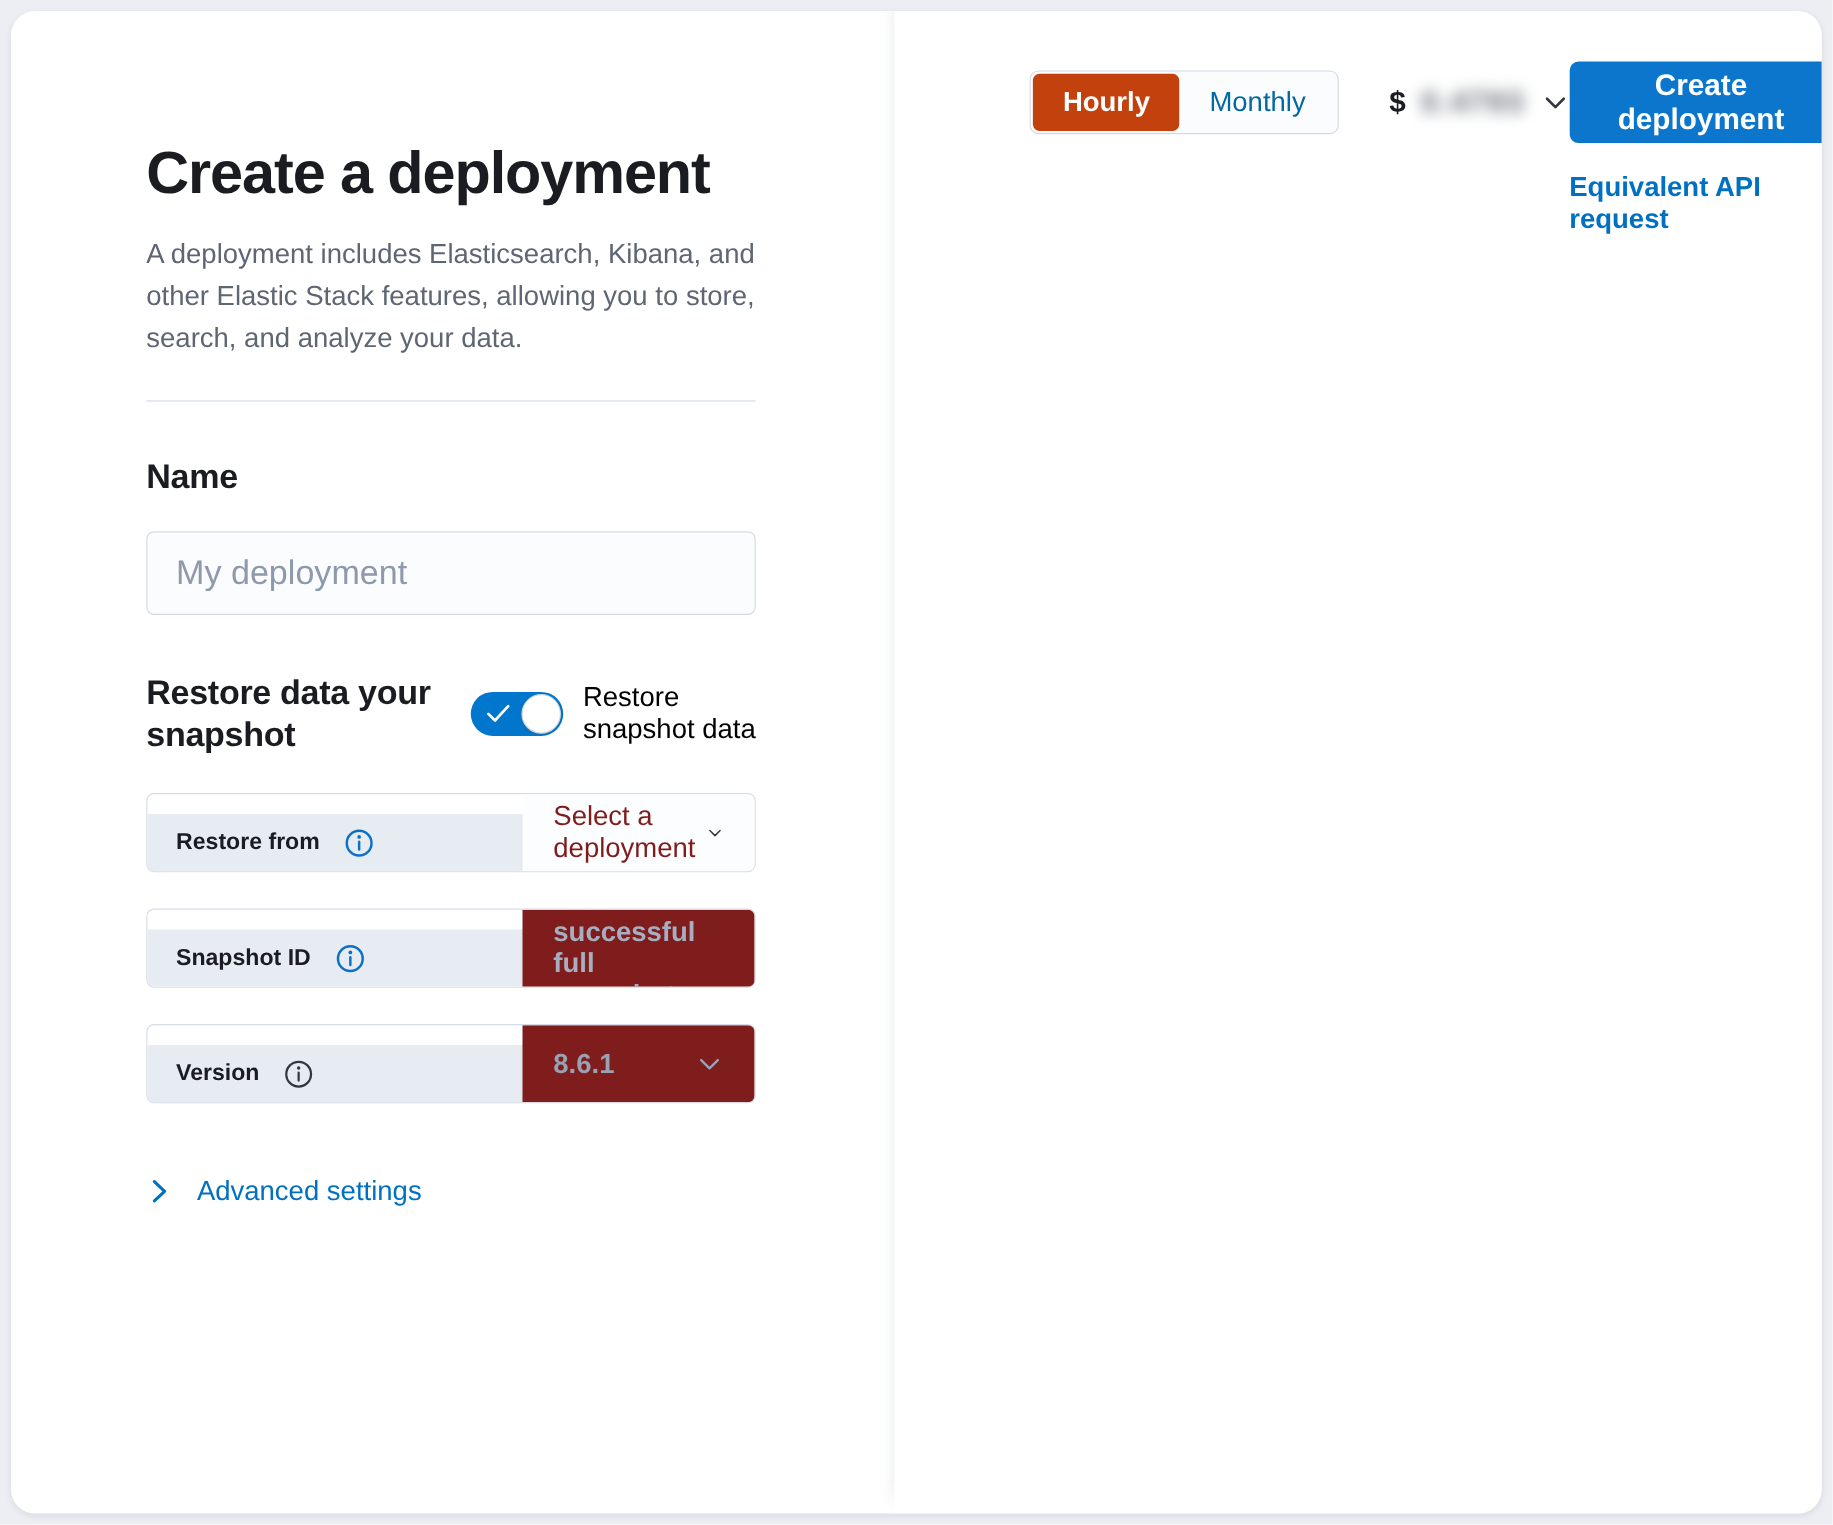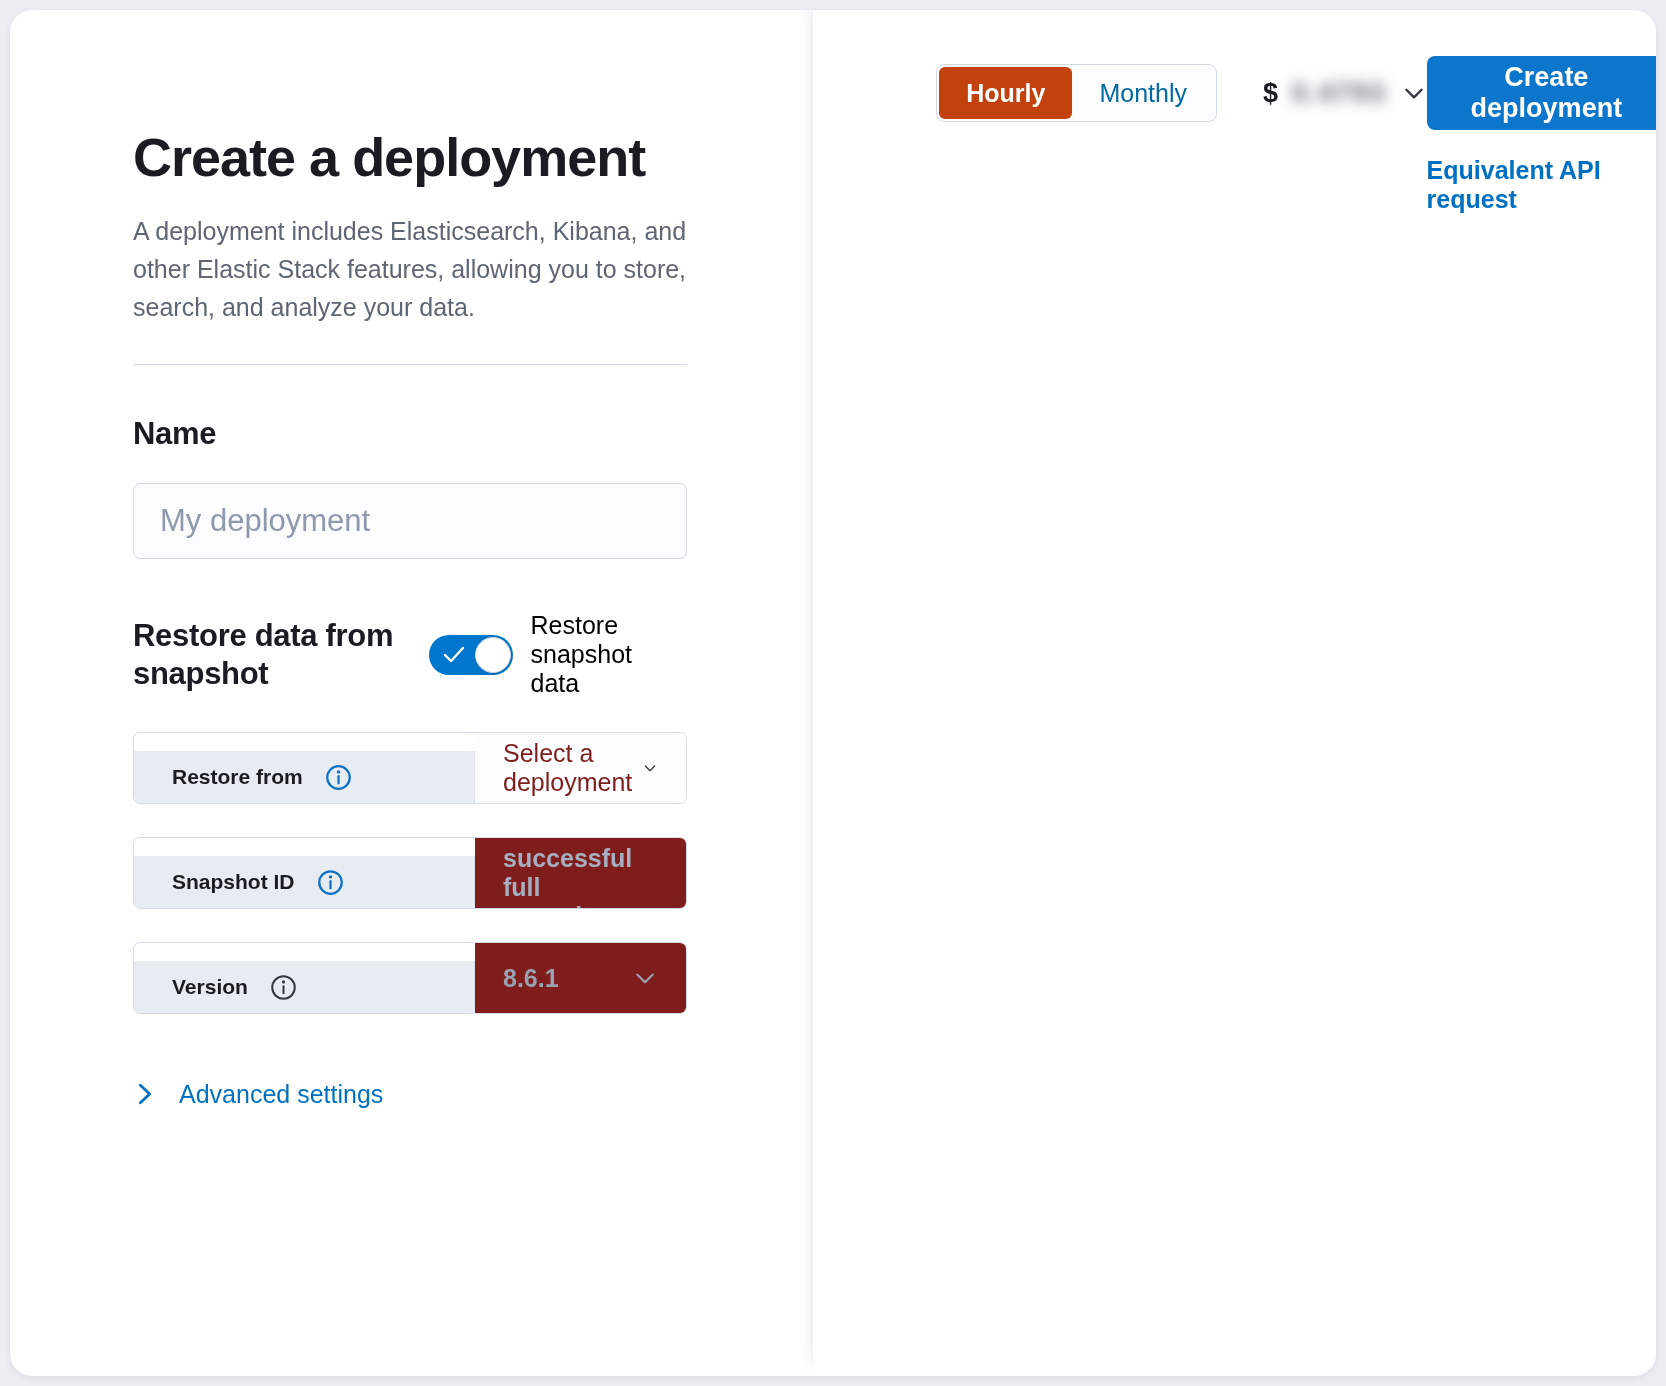--- a/index.html
+++ b/index.html
@@ -105,21 +105,21 @@
     border-radius: 7px;
     overflow: hidden;
     background: #fff;
   }
   .form-row.first { margin-top: 34px; }
   .prepend {
     flex: 0 0 341px;
     background: #e7ebf2;
     display: flex;
     align-items: center;
-    padding-left: 38px;
+    padding-left: 26px;
     border-right: 1px solid #dde3ed;
     margin-top: 18px;
   }
   .row-label {
     font-size: 21px;
     font-weight: 700;
     color: #1a1c21;
   }
   .info-btn {
     margin-left: 22px;
@@ -249,21 +249,21 @@
   <main class="content">
 
     <h1 class="page-title">Create a deployment</h1>
     <p class="subtitle">A deployment includes Elasticsearch, Kibana, and other Elastic Stack features, allowing you to store, search, and analyze your data.</p>
     <hr class="divider">
 
     <h2 class="section-heading name-heading">Name</h2>
     <input type="text" class="text-input" placeholder="My deployment" style="">
 
     <div class="section-head-row">
-      <h2 class="section-heading">Restore data from snapshot</h2>
+      <h2 class="section-heading">Restore data your snapshot</h2>
       <div class="toggle-wrap">
         <div class="toggle">
           <svg class="check-icon" width="26" height="24" viewBox="0 0 26 24" fill="none">
             <path d="M4 12l6 6 12-13" stroke="#ffffff" stroke-width="2.4" stroke-linecap="round" stroke-linejoin="round"></path>
           </svg>
           <div class="knob"></div>
         </div>
         <span class="toggle-label">Restore snapshot data</span>
       </div>
     </div>

